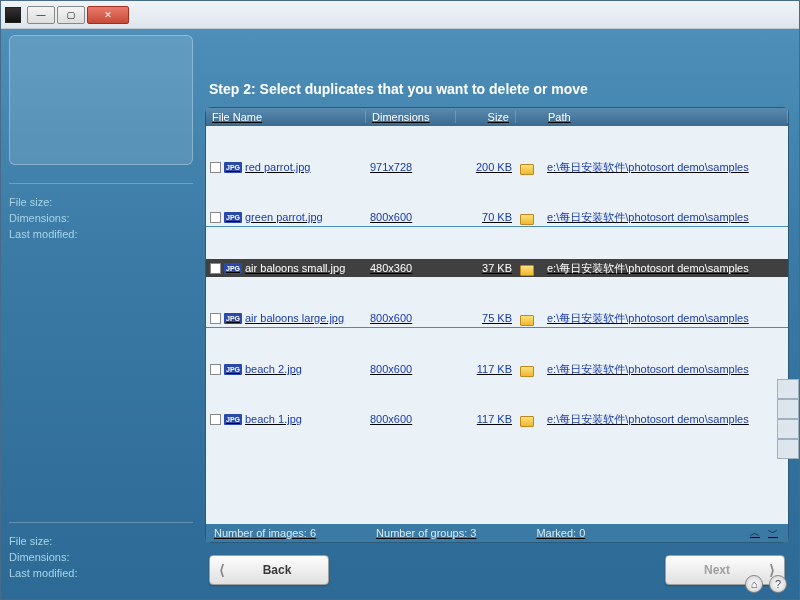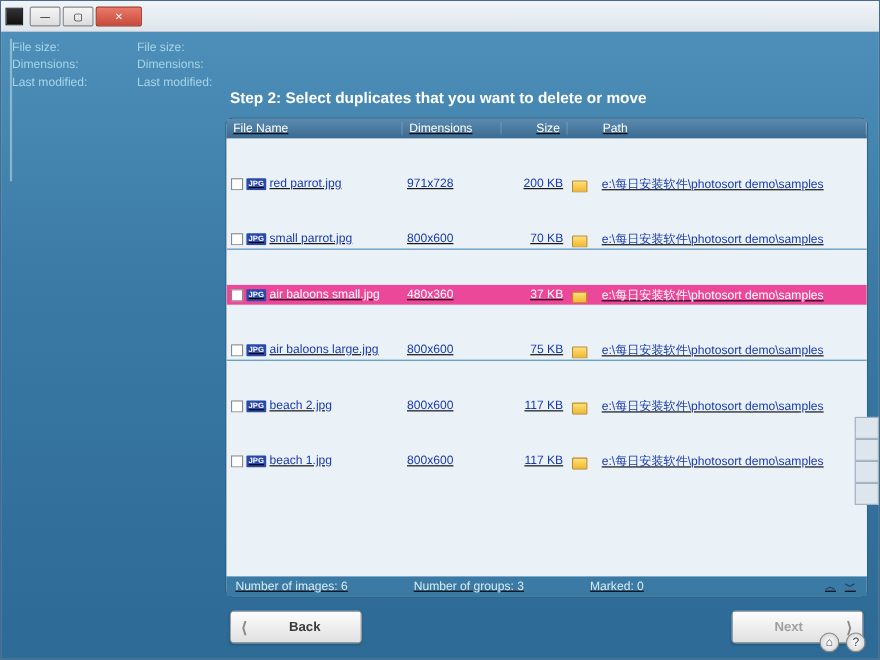--- a/index.html
+++ b/index.html
@@ -11,40 +11,40 @@
 .titlebar-icon { width: 16px; height: 16px; background: linear-gradient(#333, #111); border: 1px solid #222; margin-right: 6px; }
 .titlebar-text { font-size: 12px; color: #222; flex: 1; }
 .win-btns { display: flex; gap: 2px; }
 .win-btn { width: 28px; height: 18px; border: 1px solid #888; border-radius: 2px; font-size: 9px; display: flex; align-items: center; justify-content: center; cursor: pointer; }
 .win-btn.min { background: linear-gradient(#f5f5f5,#ddd); }
 .win-btn.max { background: linear-gradient(#f5f5f5,#ddd); }
 .win-btn.close { background: linear-gradient(#e97a6a,#c84a3a); color: #fff; border-color: #a03020; width: 42px; }
 
 .body { flex: 1; background: linear-gradient(#4d8fb8, #3a7aa5 40%, #2d6a95); display: flex; position: relative; }
 
-.sidebar { width: 200px; padding: 6px 8px; color: #b8d8e8; font-size: 11px; display: flex; }
+.sidebar { width: 200px; padding: 6px 8px; color: #b8d8e8; font-size: 11px; display: flex; flex-direction: column; }
 .preview-box { height: 130px; background: rgba(255,255,255,0.12); border: 1px solid rgba(255,255,255,0.3); margin-bottom: 8px; }
 .info-block { margin-bottom: 12px; }
 .info-line { line-height: 16px; color: #a8d4e8; }
 .divider { border-top: 1px solid rgba(255,255,255,0.25); margin: 10px 0; }
 
 .main { flex: 1; padding: 8px 10px 8px 4px; display: flex; flex-direction: column; position: relative; }
 .step-title { color: #fff; font-size: 14px; font-weight: bold; padding: 6px 4px 10px 4px; margin-top: 38px; }
 
 .table-wrap { flex: 1; background: #f0f6fa; border: 1px solid #2a5a7a; position: relative; display: flex; flex-direction: column; }
 .table-header { display: flex; background: linear-gradient(#5a8ab0,#3a6a90); color: #fff; font-size: 11px; height: 18px; align-items: center; }
 .th { padding: 0 6px; border-right: 1px solid rgba(255,255,255,0.2); }
 .th.fn { width: 160px; }
 .th.dim { width: 90px; }
 .th.sz { width: 60px; text-align: right; }
 .th.pt { flex: 1; margin-left: 26px; }
 
 .table-body { flex: 1; overflow: hidden; background: #eaf2f8; font-size: 11px; }
 .row { display: flex; height: 18px; align-items: center; color: #1a3aaa; margin-top: 32px; }
-.row.sel { background: #ec4899; color: #fff; }
+.row.sel { background: #404040; color: #fff; }
 .row .cell { padding: 0 4px; overflow: hidden; white-space: nowrap; }
 .cell.fn { width: 160px; display: flex; align-items: center; gap: 3px; }
 .cell.dim { width: 90px; }
 .cell.sz { width: 60px; text-align: right; }
 .cell.pt { flex: 1; display: flex; align-items: flex-end; gap: 13px; }
 .cb { width: 11px; height: 11px; background: #fff; border: 1px solid #888; flex-shrink: 0; }
 .jpg-icon { width: 18px; height: 11px; background: #2a4aaa; color: #fff; font-size: 7px; font-weight: bold; display: flex; align-items: center; justify-content: center; flex-shrink: 0; border-radius: 1px; }
 .folder-icon { width: 14px; height: 11px; background: linear-gradient(#fce17a,#f0b830); border: 1px solid #c08820; border-radius: 1px; flex-shrink: 0; position: relative; }
 .group-sep { height: 1px; background: #4a8ab8; }
 
@@ -122,21 +122,21 @@
               <div class="cell sz">200 KB</div>
               <div class="cell pt">
                 <div class="folder-icon"></div>
                 <span>e:\每日安装软件\photosort demo\samples</span>
               </div>
             </div>
             <div class="row">
               <div class="cell fn">
                 <div class="cb"></div>
                 <div class="jpg-icon">JPG</div>
-                <span>small parrot.jpg</span>
+                <span>green parrot.jpg</span>
               </div>
               <div class="cell dim">800x600</div>
               <div class="cell sz">70 KB</div>
               <div class="cell pt">
                 <div class="folder-icon"></div>
                 <span>e:\每日安装软件\photosort demo\samples</span>
               </div>
             </div>
             <div class="group-sep"></div>
             <div class="row sel">

